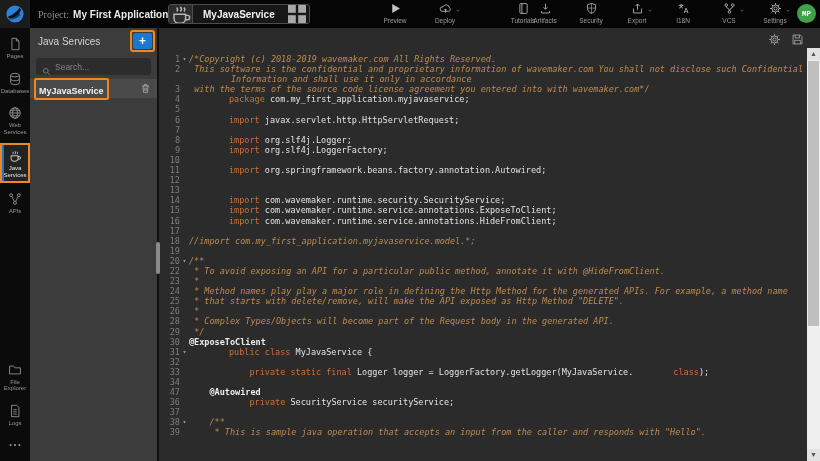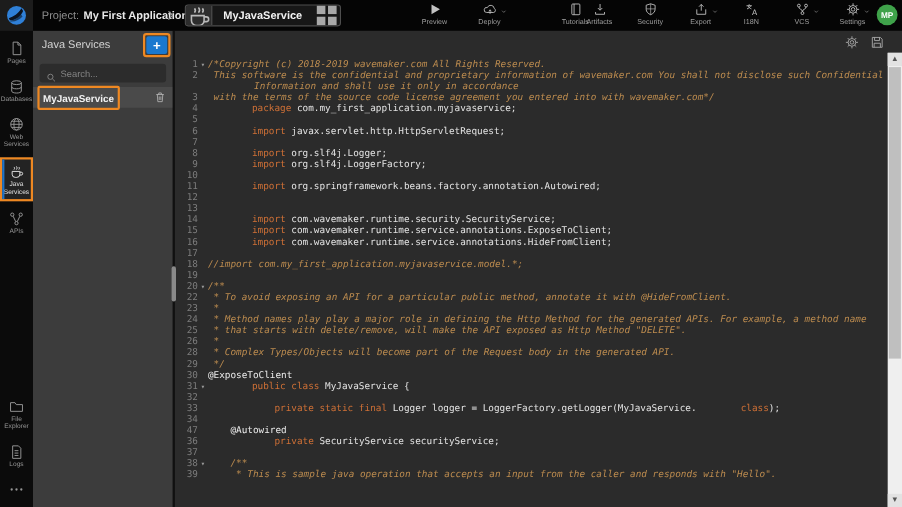--- a/index.html
+++ b/index.html
@@ -5,39 +5,39 @@
   * { margin:0; padding:0; box-sizing:border-box; }
   html,body { background:#000; }
   #app {
     position:relative; width:820px; height:461px; overflow:hidden;
     font-family:"Liberation Sans", sans-serif; background:#2b2b2b;
   }
   
   #topbar { position:absolute; left:0; top:0; width:820px; height:28px; background:#050505; z-index:5; }
   #logo { position:absolute; left:0; top:0; width:30px; height:28px; background:#1c1c1c; display:flex; align-items:center; justify-content:center; }
   #project { position:absolute; left:38px; top:0; height:28px; display:flex; align-items:center; gap:4px; font-size:10px; }
-  #project .plabel { color:#8f8f8f; }
+  #project .plabel { color:#8f8f8f;font-family:Liberation Serif, serif; }
   #project .pname { color:#e9e9e9; font-weight:bold; }
   #crumb-chevron { position:absolute; left:150px; top:7px; color:#9a9a9a; width:10px; height:14px; }
   #svc-tab { position:absolute; left:168px; top:4px; height:20px; display:flex; align-items:center;
     background:#171717; border:1px solid #4e4e4e; border-radius:3px; overflow:hidden; }
   #svc-tab .tab-ico { width:24px; height:18px; display:flex; align-items:center; justify-content:center;
     background:#2d2d2d; border-right:1px solid #4e4e4e; color:#b9b9b9; }
   #svc-tab .tab-name { padding:0 10px; font-size:10px; font-weight:bold; color:#f2f2f2; }
   #svc-tab .tab-grid { width:24px; height:18px; display:flex; align-items:center; justify-content:center; color:#a8a8a8; }
   .tb-group { position:absolute; top:2px; display:flex; align-items:flex-start; }
   #tb-left { left:378px; gap:16px; }
   #tb-right { right:28px; gap:12px; }
   .tb-item { display:flex; flex-direction:column; align-items:center; width:34px; cursor:pointer; position:relative; }
   .tb-item .ico { width:13px; height:13px; color:#c2c2c2; }
   .tb-item .lbl { font-size:6.5px; color:#9d9d9d; margin-top:2px; white-space:nowrap; }
   .tb-item .caret { position:absolute; right:1px; top:6px; color:#9d9d9d; width:6px; height:5px; }
   .tb-item.tutorials { margin-left:28px; }
   #avatar { position:absolute; right:4px; top:4px; width:19px; height:19px; border-radius:50%;
-    background:#3fa24a; color:#fff; font-size:7.5px; font-weight:bold; display:flex; align-items:center; justify-content:center; }
+    background:#3fa24a; color:#fff; font-size:7.5px; font-weight:bold; display:flex; align-items:center; justify-content:center;font-family:Liberation Mono, monospace; }
   
   #sidebar { position:absolute; left:0; top:28px; width:30px; height:433px; background:#0b0b0b; z-index:4; }
   .sb-item { width:30px; display:flex; flex-direction:column; align-items:center; padding:4px 0 3px;
     color:#969696; cursor:pointer; }
   .sb-item .ico { width:14px; height:14px; }
   .sb-item .lbl { font-size:6px; line-height:6.5px; text-align:center; margin-top:2px; }
   .sb-item.active { background:#232323; color:#e4e4e4; border:2px solid var(--ann); border-left-width:2px; position:relative; }
   .sb-item.active::before { content:""; position:absolute; left:0; top:0; bottom:0; width:2px; background:#1f74c8; }
   #sb-top { display:flex; flex-direction:column; gap:5px; padding-top:5px; }
   #sb-bottom { position:absolute; bottom:6px; left:0; width:30px; display:flex; flex-direction:column; gap:5px; }
@@ -68,21 +68,21 @@
   #code-area { position:absolute; left:0; top:26px; right:13px; bottom:0; overflow:hidden;
     font-family:"DejaVu Sans Mono", monospace; font-size:8.5px; line-height:10.1px; }
   .code-row { display:flex; }
   .code-row .ln { flex:none; width:21px; text-align:right; color:#7d7d7d; user-select:none; }
   .code-row .fold { flex:none; width:9px; color:#9a9a9a; font-size:6.5px; text-align:center; }
   .code-row .src { flex:1; white-space:pre-wrap; word-break:break-word; color:#e3e3e3;
     padding-left:42px; text-indent:-42px; }
   .tk-c { color:#bd8c4f; font-style:italic; }
   .tk-k { color:#cf7036;margin-left:40px; }
   .tk-p { color:#e3e3e3; }
-  .tk-a { color:#ececec; font-weight:normal;margin-top:24px; }
+  .tk-a { color:#ececec; font-weight:bold;margin-top:24px; }
   
   #vscroll { position:absolute; right:0; top:20px; width:13px; bottom:0; background:#efefef; }
   #vscroll .btn { position:absolute; left:0; width:13px; height:12px; background:#e2e2e2; color:#555;
     font-size:7px; text-align:center; line-height:12px; cursor:pointer; }
   #vscroll .btn.up { top:0; }
   #vscroll .btn.down { bottom:0; }
   #vscroll .thumb { position:absolute; left:1px; width:11px; top:13px; height:265px; background:#bfbfbf; cursor:pointer; }
   :root { --ann:#ee8822; }
 </style>
 </head>

